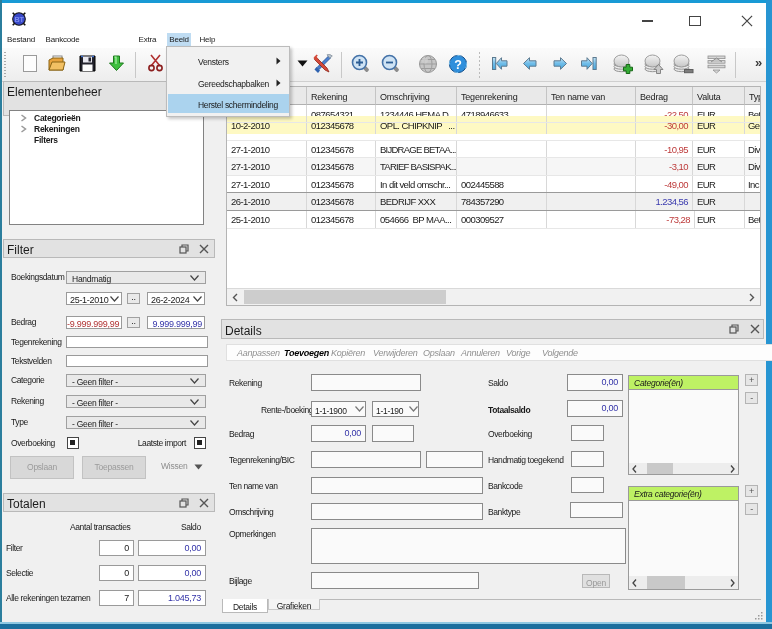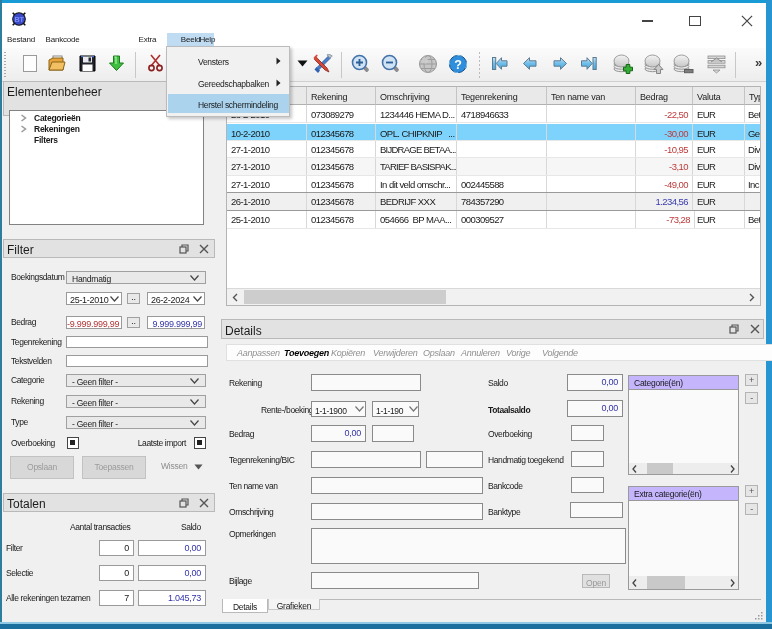--- a/index.html
+++ b/index.html
@@ -33,21 +33,21 @@
   <svg class="abs" style="left:739px;top:12px;" width="12" height="12" viewBox="0 0 13 13">
       <path d="M1 1 L12 12 M12 1 L1 12" stroke="#444" stroke-width="1.3"></path>
     </svg>
 </div>
 
 <div class="abs" style="left:2px;top:32px;width:764px;height:16px;background:#ffffff;font-size:8px;letter-spacing:-0.2px;">
   <div class="abs" style="left:5px;top:3px;">Bestand</div>
   <div class="abs" style="left:43.5px;top:3px;">Bankcode</div>
   <div class="abs" style="left:87.5px;top:20px;padding-left:34px;">Overzichten</div>
   <div class="abs" style="left:136.5px;top:3px;">Extra</div>
-  <div class="abs" style="left:165px;top:1px;width:47px;height:15px;background:#bfdcf2;text-align:center;padding-top:2px;">Beeld</div>
+  <div class="abs" style="left:165px;top:1px;width:24px;height:15px;background:#bfdcf2;text-align:center;padding-top:2px;">Beeld</div>
   <div class="abs" style="left:197.5px;top:3px;">Help</div>
 </div>
 
 <div class="abs" id="toolbar" style="left:2px;top:48px;width:764px;height:34px;background:linear-gradient(#fbfbfb,#ededed);border-bottom:1px solid #cfcfcf;">
   <div class="abs" style="left:2px;top:4px;width:2px;height:26px;background-image:repeating-linear-gradient(#aaa 0 1px,transparent 1px 3px);"></div>
 
   <svg class="abs" style="left:20px;top:7px;" width="16" height="17" viewBox="0 0 16 17">
     <rect x="1.5" y="0.5" width="13" height="16" fill="#fdfdfd" stroke="#9a9a9a"></rect>
   </svg>
 
@@ -298,29 +298,29 @@
   <div class="th" style="left:80px;width:69px;">Rekening</div>
   <div class="th" style="left:149px;width:81px;">Omschrijving</div>
   <div class="th" style="left:230px;width:90px;">Tegenrekening</div>
   <div class="th" style="left:320px;width:89px;">Ten name van</div>
   <div class="th" style="left:409px;width:57px;">Bedrag</div>
   <div class="th" style="left:466px;width:52px;">Valuta</div>
   <div class="th" style="left:518px;width:15px;border-right:none;">Type</div>
 
   <div class="tr" style="top:18px;background:#fff;">
     <div class="td" style="left:0;width:80px;">28-2-2010</div>
-      <div class="td" style="left:80px;width:69px;">073089279</div>
+      <div class="td" style="left:80px;width:69px;">087654321</div>
       <div class="td" style="left:149px;width:81px;">1234446 HEMA D...</div>
       <div class="td" style="left:230px;width:90px;">4718946633</div>
       <div class="td" style="left:320px;width:89px;"></div>
       <div class="td tdr" style="left:409px;width:57px;color:#bd3a3a;">-22,50</div>
       <div class="td" style="left:466px;width:52px;">EUR</div>
       <div class="td" style="left:518px;width:15px;border-right:none;padding-left:3px;">Bet</div>
   </div>
-  <div class="tr" style="top:37px;background:#7dd3fc;">
+  <div class="tr" style="top:29px;background:#fef9c3;">
     <div class="td" style="left:0;width:80px;">10-2-2010</div>
       <div class="td" style="left:80px;width:69px;">012345678</div>
       <div class="td" style="left:149px;width:81px;">OPL. CHIPKNIP&nbsp;&nbsp;&nbsp;...</div>
       <div class="td" style="left:230px;width:90px;"></div>
       <div class="td" style="left:320px;width:89px;"></div>
       <div class="td tdr" style="left:409px;width:57px;color:#bd3a3a;">-30,00</div>
       <div class="td" style="left:466px;width:52px;">EUR</div>
       <div class="td" style="left:518px;width:15px;border-right:none;padding-left:3px;">Ge</div>
   </div>
   <div class="tr" style="top:53px;background:#fff;">
@@ -389,21 +389,21 @@
     <svg style="position:absolute;left:522px;top:4px;" width="6" height="9" viewBox="0 0 6 9">
         <path d="M1 1 L4.5 4.5 L1 8" fill="none" stroke="#555" stroke-width="1.4"></path>
       </svg>
   </div>
 </div>
 
 <style>
 .dlbl { position:absolute;font-size:8.5px;letter-spacing:-0.4px;color:#1a1a1a;white-space:nowrap; }
 .dfield { position:absolute;background:#fafafa;border:1px solid #8a8a8a; }
 .dbtn { position:absolute;font-size:9px;color:#8f8f8f;white-space:nowrap; }
-.cathdr { position:absolute;background:#c4b5fd;border:1px solid #9a9a9a;font-size:8.5px;padding:2px 0 0 5px;white-space:nowrap; }
+.cathdr { position:absolute;background:#bef264;border:1px solid #9a9a9a;font-size:8.5px;padding:2px 0 0 5px;white-space:nowrap;font-style:italic; }
 .pmbtn { position:absolute;width:13px;height:12px;background:#e6e6e6;border:1px solid #b4b4b4;font-size:9px;text-align:center;line-height:10px;color:#555; }
 </style>
 <div class="hdr" style="left:221px;top:319px;width:543px;height:20px;padding:4px 0 0 3px;">Details</div>
 <svg class="abs" style="left:729px;top:324px;" width="10" height="10" viewBox="0 0 10 10">
     <path d="M3 3 L3 1 L9 1 L9 7 L7 7" fill="none" stroke="#555" stroke-width="1.2"></path>
     <rect x="1" y="3" width="6" height="6" fill="#e2e2e2" stroke="#555" stroke-width="1.2"></rect>
   </svg>
 <svg class="abs" style="left:750px;top:324px;" width="10" height="10" viewBox="0 0 10 10">
     <path d="M1 1 L9 9 M9 1 L1 9" stroke="#555" stroke-width="1.4"></path>
   </svg>

